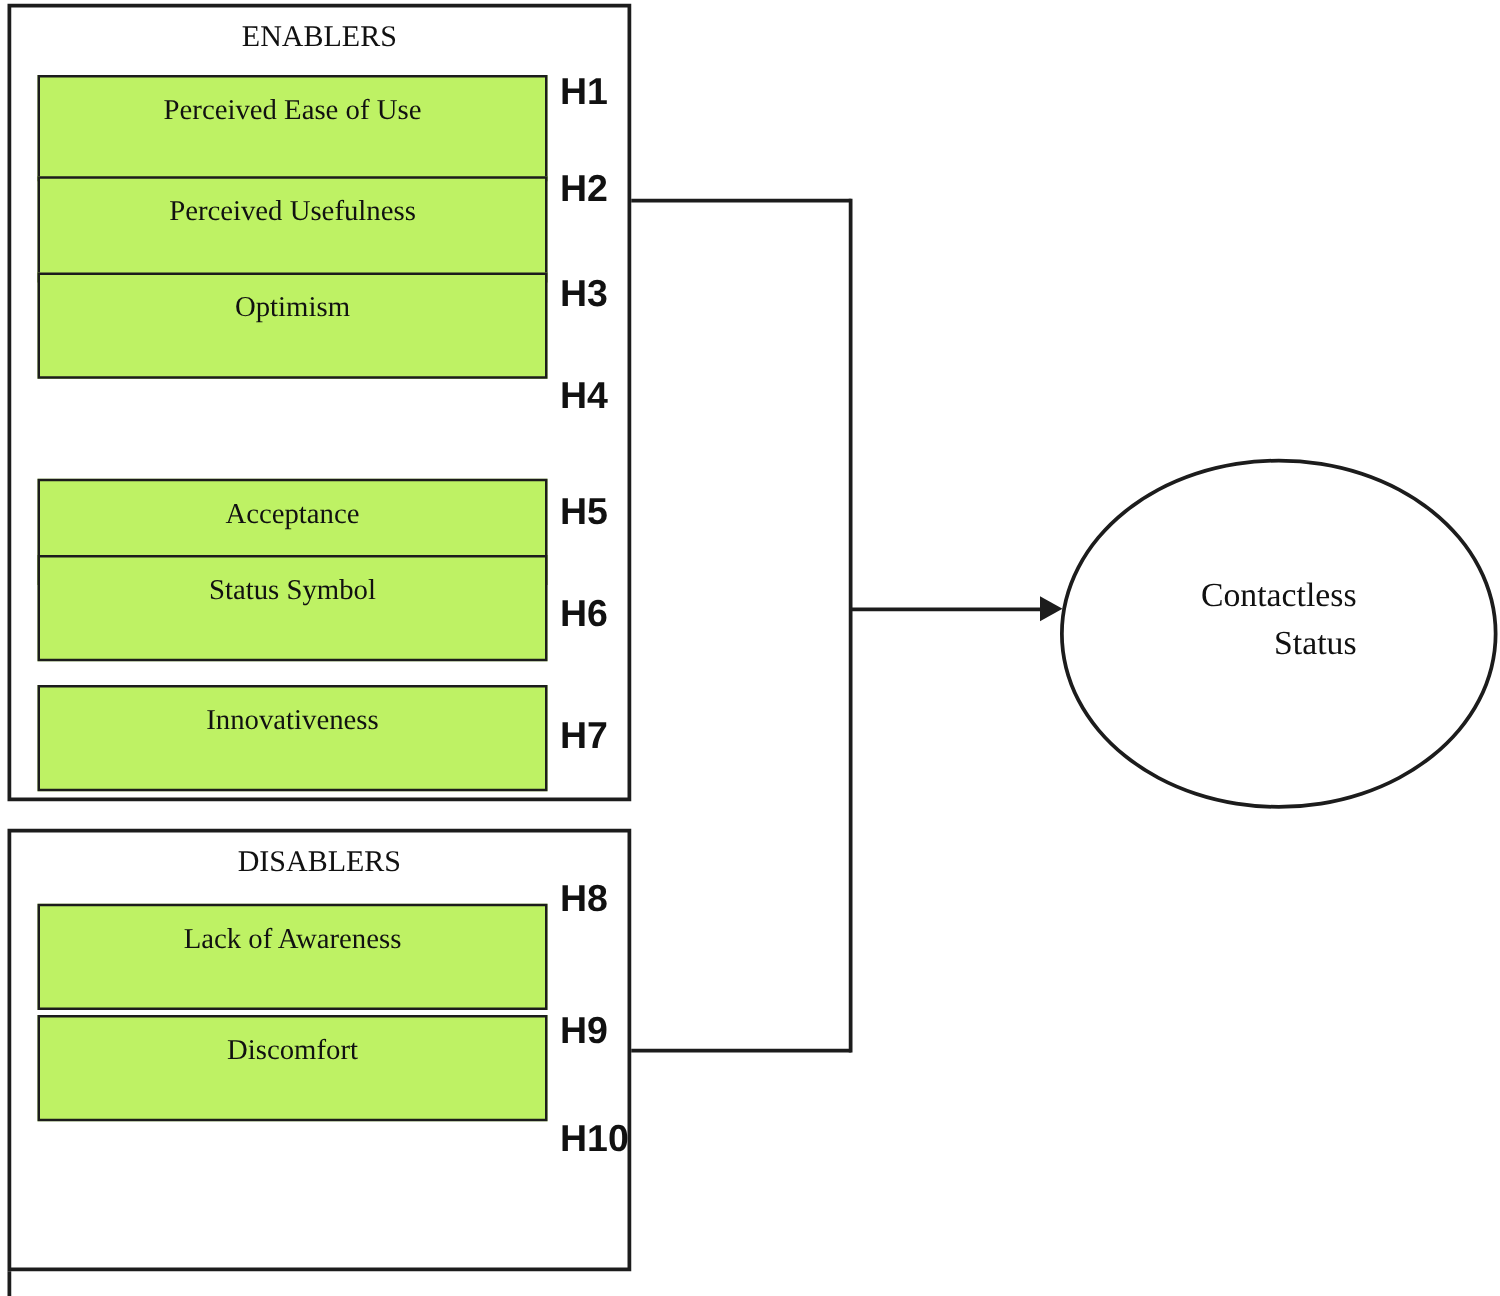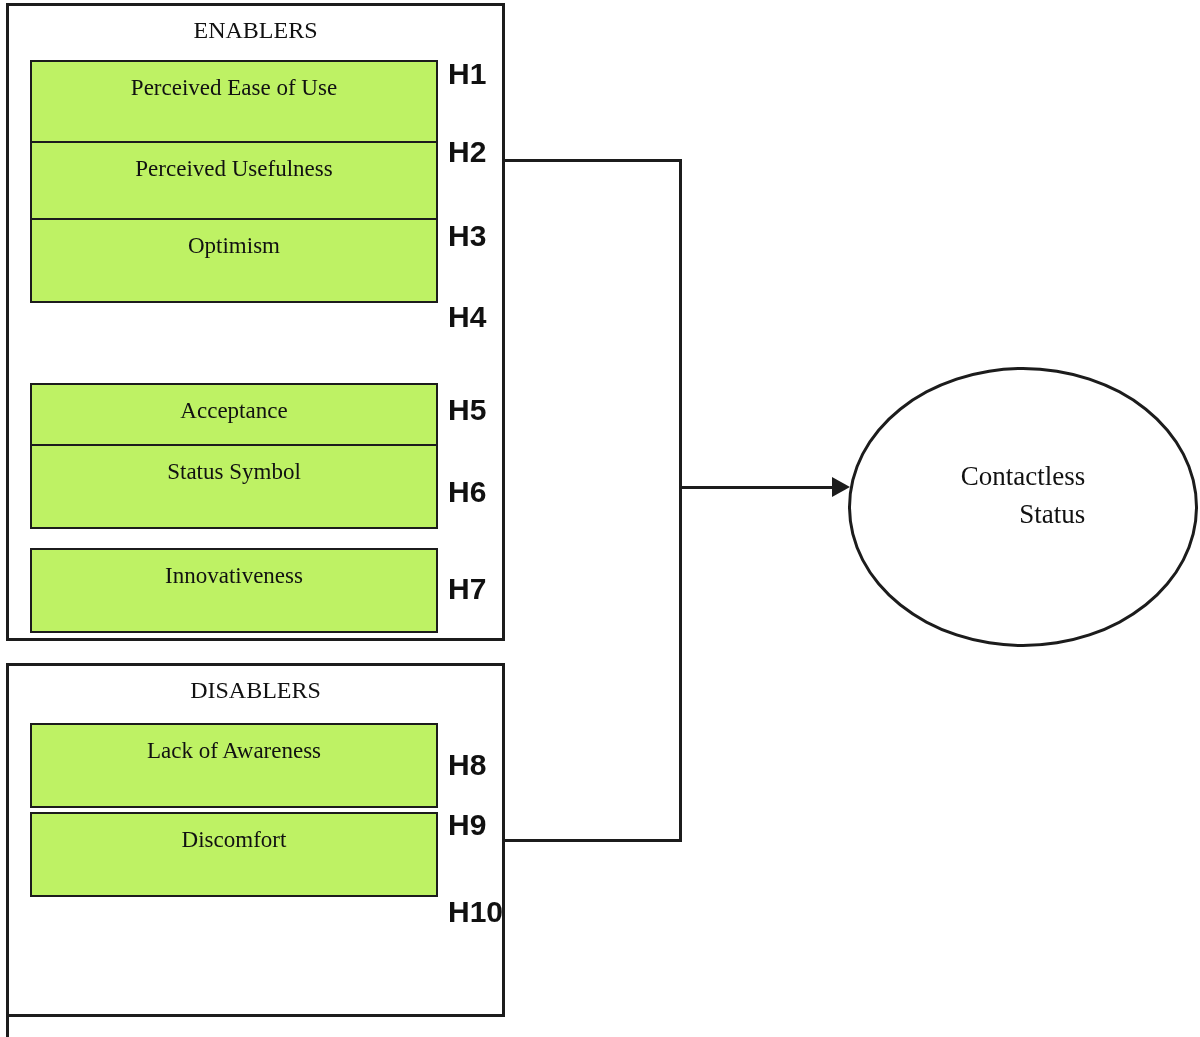--- a/index.html
+++ b/index.html
@@ -130,21 +130,21 @@
     <span class="construct-label">Discomfort</span>
   </div>
 
   <div class="hlabel" style="top:57px">H1</div>
   <div class="hlabel" style="top:135px">H2</div>
   <div class="hlabel" style="top:219px">H3</div>
   <div class="hlabel" style="top:300px">H4</div>
   <div class="hlabel" style="top:393px">H5</div>
   <div class="hlabel" style="top:475px">H6</div>
   <div class="hlabel" style="top:572px">H7</div>
-  <div class="hlabel" style="top:748px">H8</div>
+  <div class="hlabel" style="top:703px">H8</div>
   <div class="hlabel" style="top:808px">H9</div>
   <div class="hlabel" style="top:895px">H10</div>
 
   <div class="line" id="line-h2"></div>
   <div class="line" id="line-vertical"></div>
   <div class="line" id="line-h9"></div>
   <div class="line" id="arrow-shaft"></div>
   <div id="arrow-head"></div>
   <div class="line" id="bottom-stub"></div>
 

